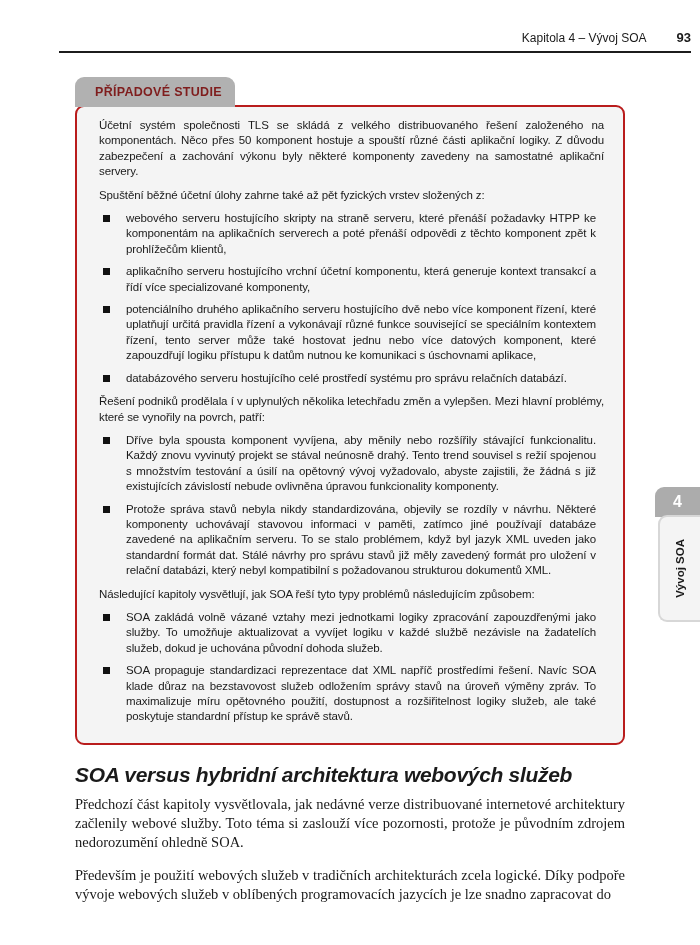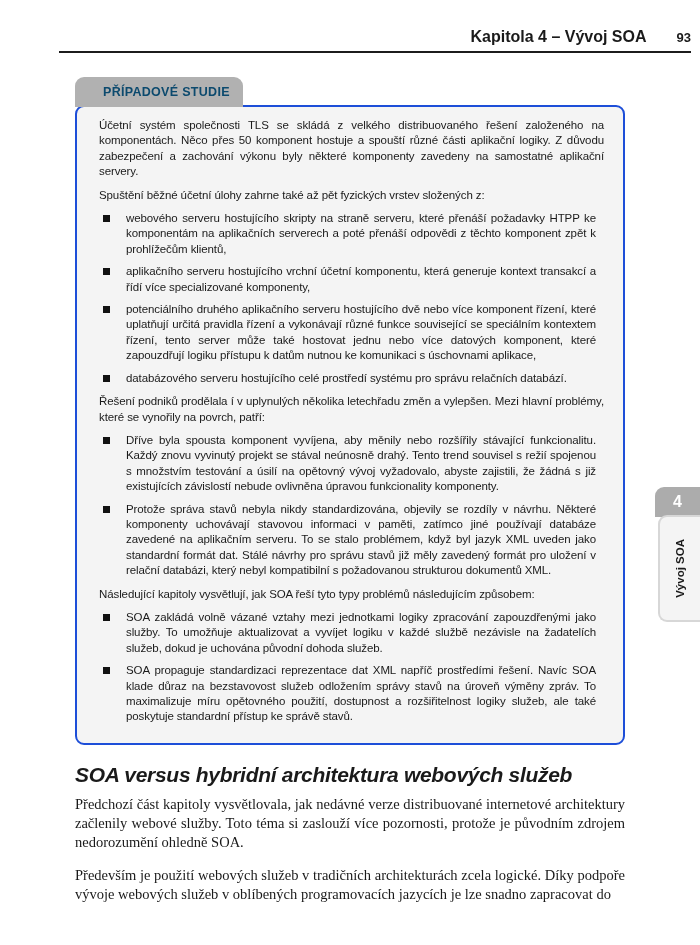--- a/index.html
+++ b/index.html
@@ -12,45 +12,45 @@
     color:#1a1a1a;
   }
   
   .running-header{
     margin:28px 9px 0 59px;
     border-bottom:2px solid #1c1c1c;
     padding-bottom:5px;
     text-align:right;
   }
   .chapter-title{
-    font-size:16px;font-weight:bold;letter-spacing:0;
+    font-size:12px;font-weight:normal;letter-spacing:0;
   }
   .page-number{
     font-size:13px;font-weight:bold;margin-left:30px;
   }
   
   .panel{
     margin:24px 0 0 75px;
     width:550px;
   }
   .panel-tab{
     width:140px;height:30px;
     background:#b1b1b1;
     border-radius:9px 9px 0 0;
-    color:#0c4a6e;
+    color:#7f1d1d;
     font-weight:bold;
     font-size:12.5px;
     letter-spacing:0.3px;
     line-height:31px;
-    padding-left:28px;
+    padding-left:20px;
     position:relative;
     z-index:2;
   }
   .panel-box{
-    border:2px solid #1d4ed8;
+    border:2px solid #b91c1c;
     background:#f4f4f4;
     border-radius:9px;
     margin-top:-2px;
     padding:11px 19px 10px 22px;
     font-size:11.5px;
     line-height:15.4px;
     text-align:justify;
     letter-spacing:-0.1px;
   }
   .panel-box p{margin:0 0 8px 0;}

